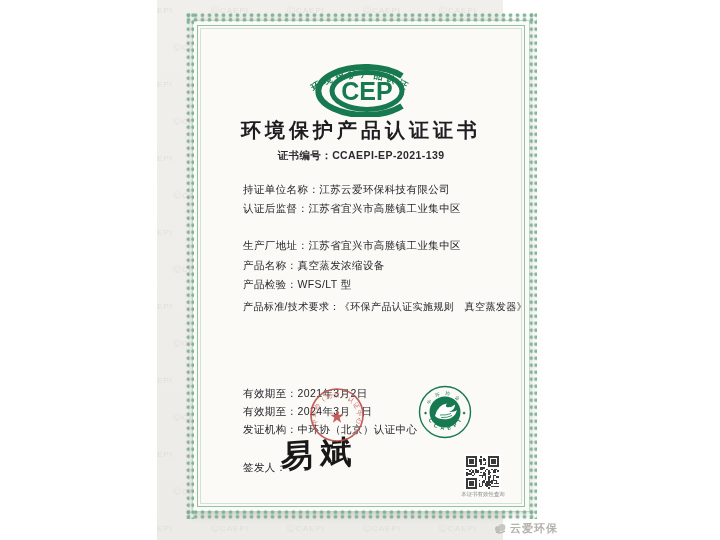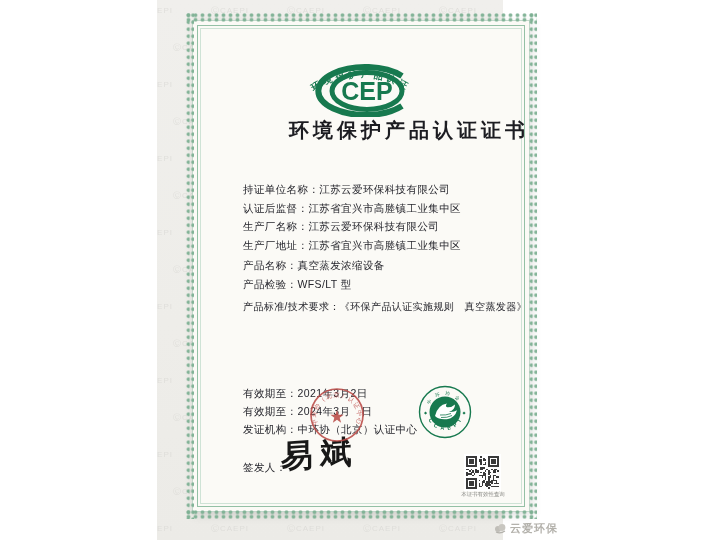--- a/index.html
+++ b/index.html
@@ -31,21 +31,21 @@
   .lace.bottom{left:-8px;right:-8px;bottom:-8px;height:9px;}
   .lace.left{top:-8px;bottom:-8px;left:-8px;width:9px;background-size:4.6px 7px;}
   .lace.right{top:-8px;bottom:-8px;right:-8px;width:9px;background-size:4.6px 7px;}
   .frame1{position:absolute;inset:4px;border:1px solid #94c0a5;pointer-events:none;}
   .frame2{position:absolute;inset:7px;border:1px solid #cfe3d6;pointer-events:none;}
 
   .content{position:absolute;inset:0;color:var(--ink);}
 
   .logo-svg{position:absolute;left:50%;top:22px;transform:translateX(-50%);}
 
-  .title{position:absolute;left:0;right:0;top:96px;text-align:right;
+  .title{position:absolute;left:0;right:0;top:96px;text-align:center;
     font-size:20px;font-weight:bold;letter-spacing:4px;color:#1c1c21;white-space:nowrap;}
   .certno{position:absolute;left:0;right:0;top:128px;text-align:center;
     font-size:10.5px;font-weight:bold;letter-spacing:.4px;color:#2a2a31;}
 
   .row{position:absolute;left:50px;font-size:10.5px;font-weight:normal;
     letter-spacing:.4px;white-space:nowrap;color:#26262d;}
   .row .lab{color:#26262d;}
   .r1{top:162px}.r2{top:181px}.r3{top:199px}.r4{top:218px}.r5{top:238px}.r6{top:257px}
   .r7{top:279px;font-size:10px}
   .r8{top:305px;left:128px;letter-spacing:.6px}
@@ -185,24 +185,24 @@
           </text>
 
           <path d="M 131,33 A 47,24 0 1 0 131,63" fill="none" stroke="var(--green)" stroke-width="6"></path>
 
           <ellipse cx="96" cy="48" rx="35" ry="18.5" fill="none" stroke="var(--green)" stroke-width="5"></ellipse>
           <text x="96" y="57" text-anchor="middle" font-size="25" font-weight="bold" fill="var(--green)" font-family="Liberation Sans, sans-serif">CEP</text>
         </svg>
 
         <div class="title">环境保护产品认证证书</div>
 
+        <div class="certno"><span>证书编号：</span><span>CCAEPI-EP-2021-139</span></div>
 
         <div class="row r1"><span class="lab">持证单位名称：</span><span>江苏云爱环保科技有限公司</span></div>
         <div class="row r2"><span class="lab">认证后监督：</span><span>江苏省宜兴市高塍镇工业集中区</span></div>
-        <div class="row r3"><span class="lab">生产厂名称：</span><span>江苏云爱环保科技有限公司</span></div>
         <div class="row r4"><span class="lab">生产厂地址：</span><span>江苏省宜兴市高塍镇工业集中区</span></div>
         <div class="row r5"><span class="lab">产品名称：</span><span>真空蒸发浓缩设备</span></div>
         <div class="row r6"><span class="lab">产品检验：</span><span>WFS/LT 型</span></div>
         <div class="row r7"><span class="lab">产品标准/技术要求：</span><span>《环保产品认证实施规则　真空蒸发器》</span></div>
         <div class="row r10"><span class="lab">有效期至：</span><span>2021年3月2日</span></div>
         <div class="row r11"><span class="lab">有效期至：</span><span>2024年3月　日</span></div>
         <div class="row r12"><span class="lab">发证机构：</span><span>中环协（北京）认证中心</span></div>
         <div class="row r13"><span class="lab">签发人：</span></div>
 
         <div class="signature">易斌</div>

